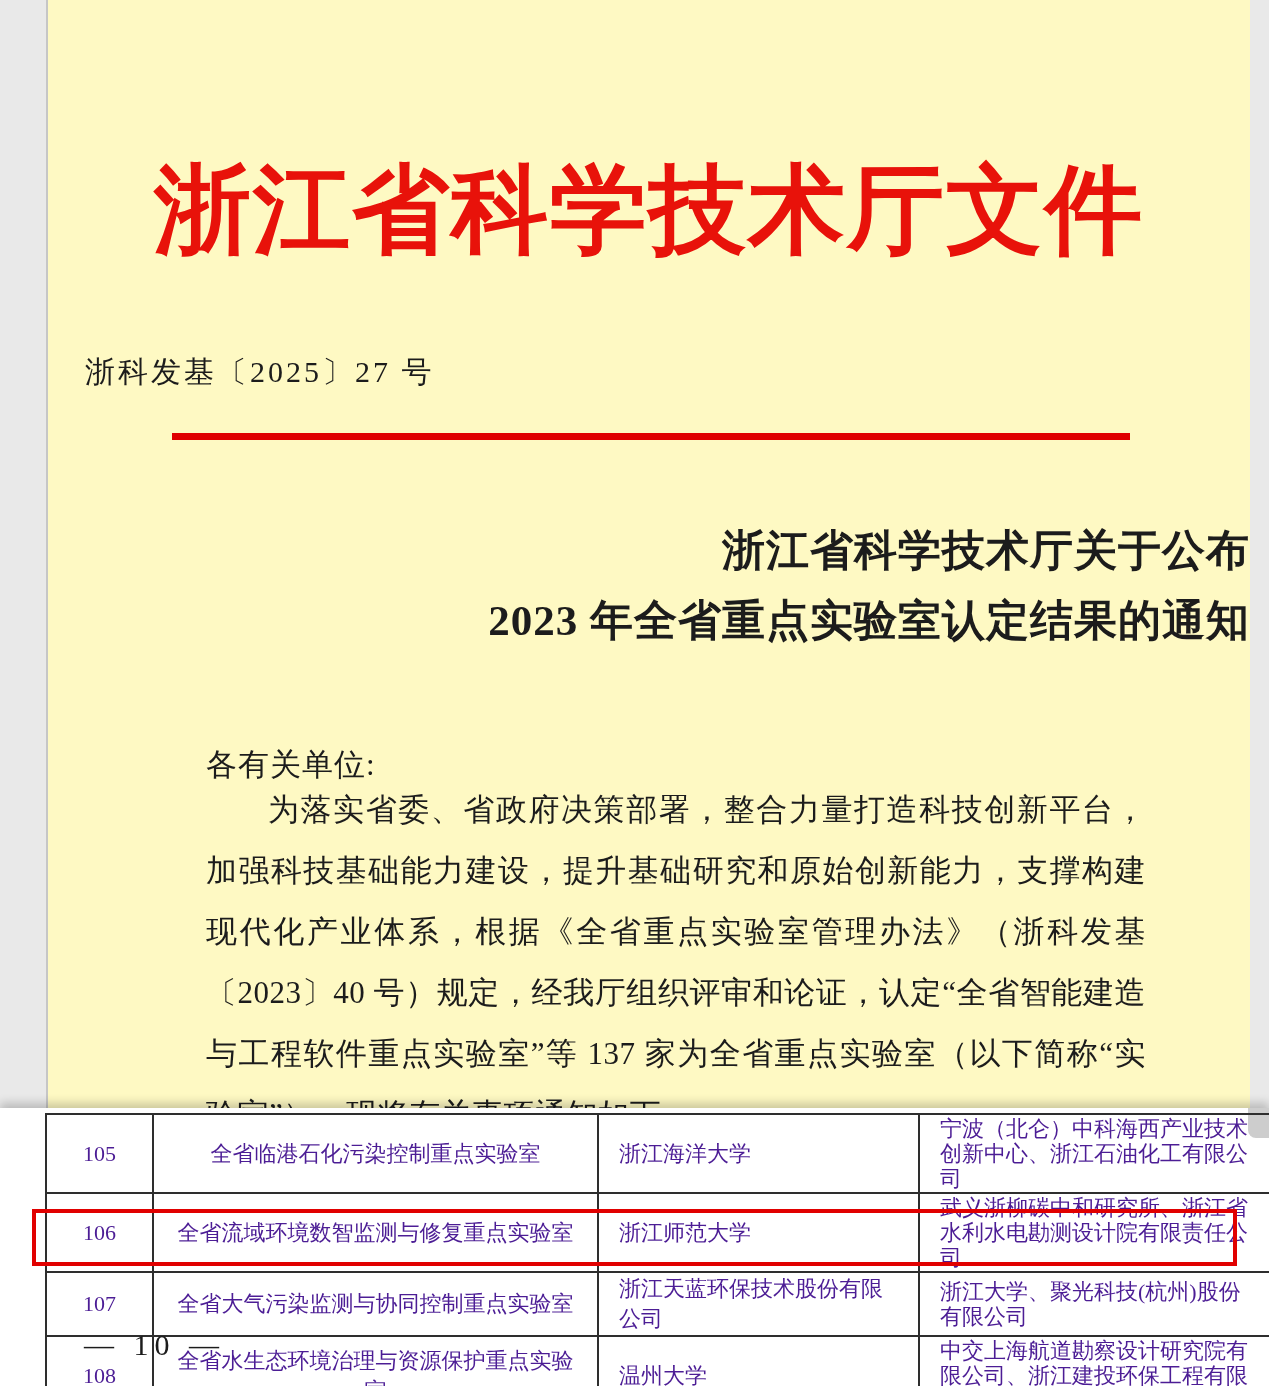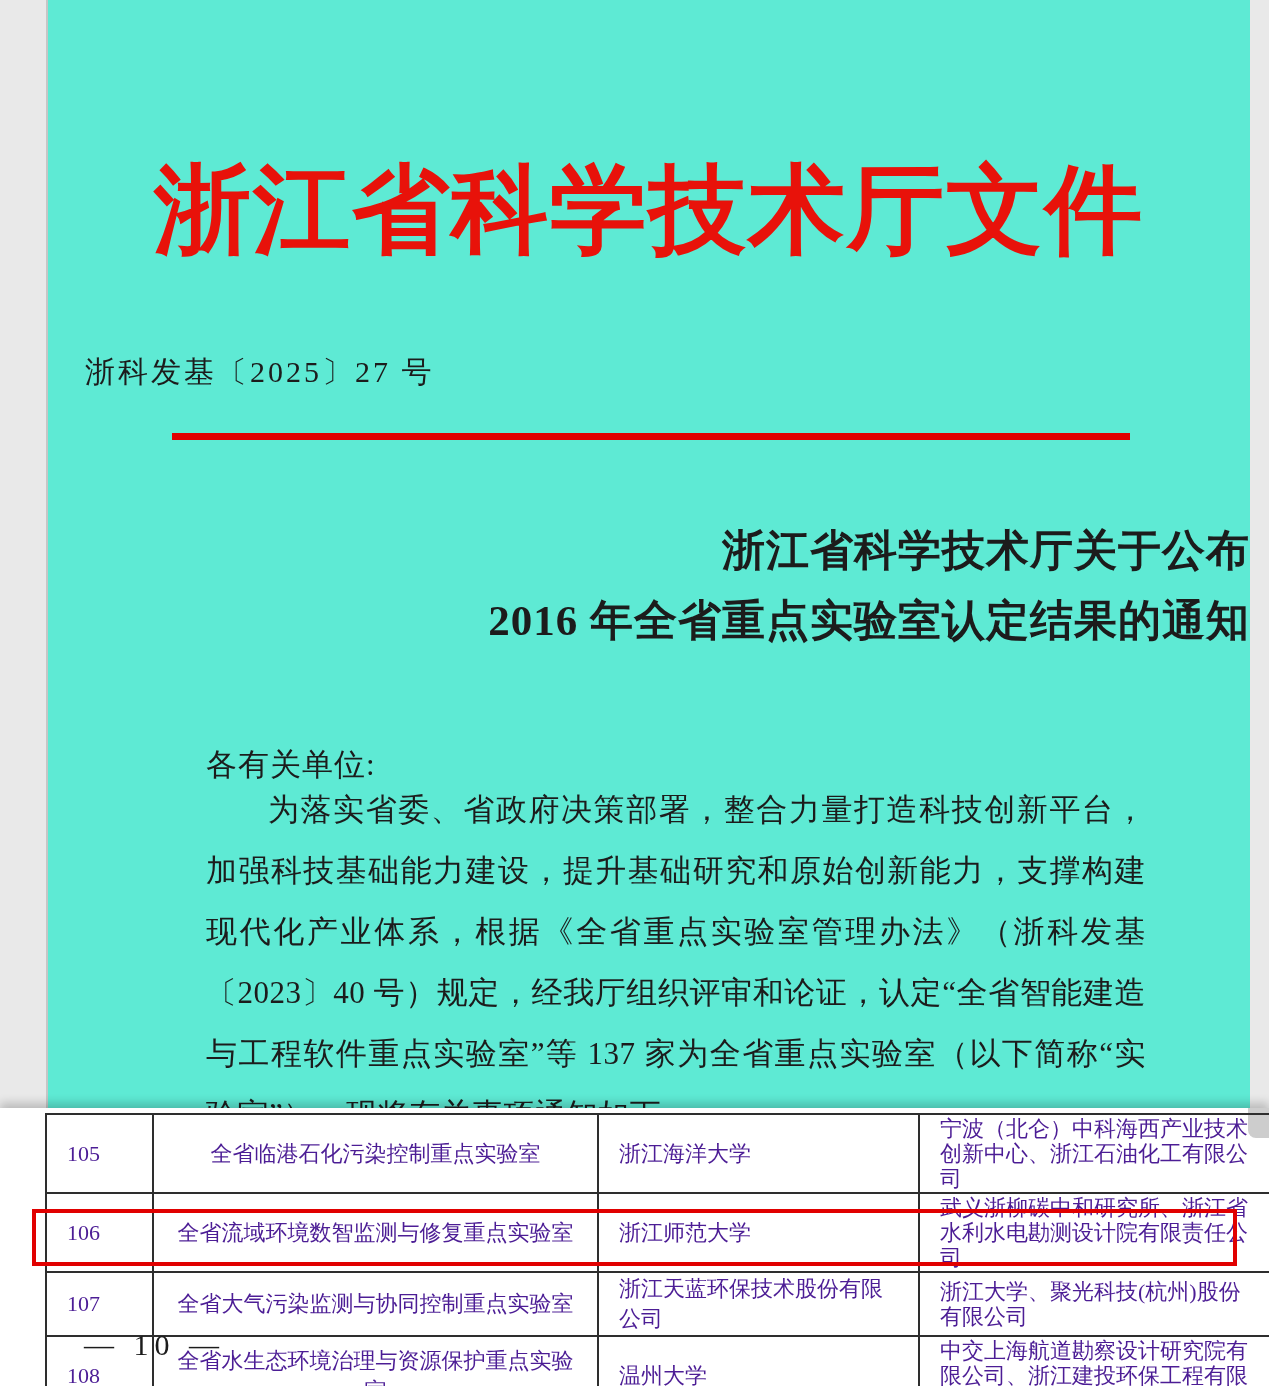--- a/index.html
+++ b/index.html
@@ -4,21 +4,21 @@
 <style>
   html,body{margin:0;padding:0;}
   body{
     width:1269px;height:1386px;position:relative;overflow:hidden;
     background:#e9e9e9;
     font-family:"Liberation Serif","DejaVu Serif",serif;
     color:#1c1c1c;
   }
   .paper{
     position:absolute;left:46px;top:0;width:1202px;height:1108px;
-    background:#5eead4;border-left:2px solid #c6c6c6;
+    background:#fef9c3;border-left:2px solid #c6c6c6;
   }
   .doc-title{
     position:absolute;top:146px;left:0;width:100%;
     text-align:center;font-size:97px;font-weight:bold;
     letter-spacing:2px;white-space:nowrap;
   }
   .doc-number{
     position:absolute;top:352px;left:0;width:100%;
     text-align:left;font-size:30px;letter-spacing:3px;padding-left:37px;
   }
@@ -50,21 +50,21 @@
   table.result-table{
     position:absolute;top:1113px;left:45px;width:1177px;
     border-collapse:collapse;table-layout:fixed;
     font-family:"Liberation Serif","DejaVu Serif",serif;
   }
   table.result-table td{
     border:2px solid #2e2e2e;height:50px;
     font-size:22px;color:#4c1d95;padding:1px 20px;
     overflow:hidden;
   }
-  td.col-no{width:65px;text-align:left;padding:1px 2px;}
+  td.col-no{width:65px;text-align:center;padding:1px 2px;}
   td.col-lab{width:403px;text-align:center;padding-left:11px;}
   td.col-host{width:279px;text-align:left;border-radius:10px;}
   td.col-partners{width:320px;text-align:left;font-size:21px;line-height:25px;}
   td.col-director{width:110px;text-align:center;}
   .highlight-box{
     position:absolute;top:1209px;left:32px;width:1197px;height:49px;
     border:4px solid #e10000;background:transparent;pointer-events:none;
   }
   .page-number{
     position:absolute;top:1328px;left:84px;font-size:30px;
@@ -76,21 +76,21 @@
 
 <div class="paper">
   <div class="doc-title" style="color:#e8120a;">浙江省科学技术厅文件</div>
 
   <div class="doc-number">浙科发基〔2025〕27 号</div>
 
   <div class="red-rule" style="background:#df0000;"></div>
 
   <div class="notice-title notice-line1">浙江省科学技术厅关于公布</div>
 
-  <div class="notice-title notice-line2">2016 年全省重点实验室认定结果的通知</div>
+  <div class="notice-title notice-line2">2023 年全省重点实验室认定结果的通知</div>
 
   <div class="salutation">各有关单位:</div>
 
   <div class="body-paragraph">为落实省委、省政府决策部署，整合力量打造科技创新平台，加强科技基础能力建设，提升基础研究和原始创新能力，支撑构建现代化产业体系，根据《全省重点实验室管理办法》（浙科发基〔2023〕40 号）规定，经我厅组织评审和论证，认定“全省智能建造与工程软件重点实验室”等 137 家为全省重点实验室（以下简称“实验室”）。现将有关事项通知如下:</div>
 </div>
 
 <div class="bottom-section"></div>
 <div class="gray-notch"></div>
 
 <table class="result-table">

